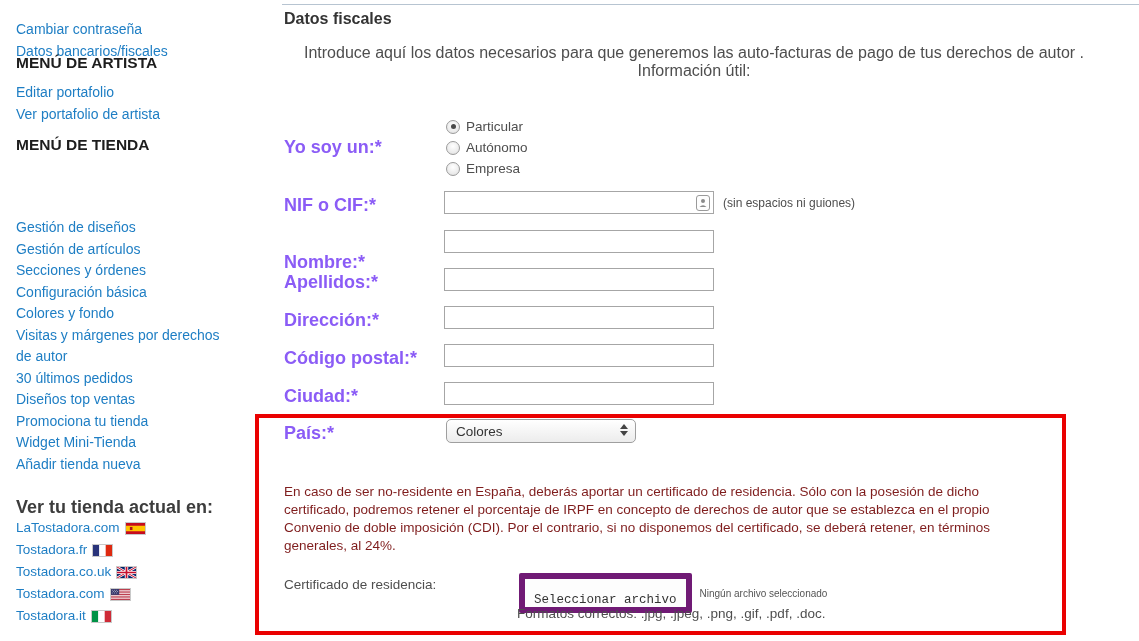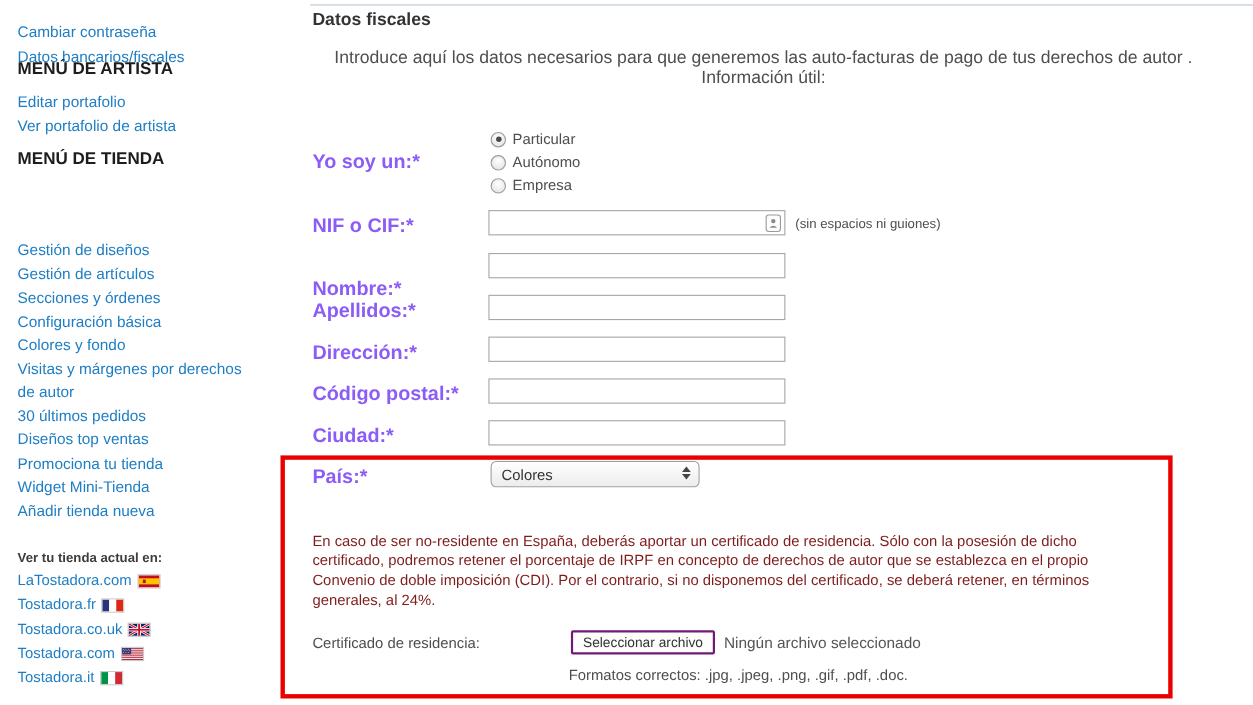--- a/index.html
+++ b/index.html
@@ -11,21 +11,21 @@
   .sidebar { position:absolute; left:16px; top:0; width:250px; }
   .side-link { display:block; color:#1e7ec4; text-decoration:none; font-size:14px;
                line-height:21.5px; cursor:pointer; }
   .group-top { position:absolute; top:19px; left:0; }
   .menu-head { position:absolute; left:0; font-weight:bold; font-size:15.5px; color:#1d1d1d; }
   .head-artist { top:54px; }
   .links-artist { position:absolute; top:82px; left:0; }
   .head-shop { top:136px; }
   .links-shop { position:absolute; top:217px; left:0; width:215px; }
   .current-shop { position:absolute; top:497px; left:0; }
-  .current-shop-title { font-weight:bold; font-size:12px; color:#3d3d3d; line-height:20px; }
+  .current-shop-title { font-weight:bold; font-size:18px; color:#3d3d3d; line-height:20px; }
   .store-row { display:flex; align-items:center; height:22px; }
   .store-row a { font-size:13.5px; }
   .flag { width:21px; height:13px; margin-left:5px; border:1px solid #c9c9c9; display:inline-block; flex:0 0 auto; }
   .flag svg { display:block; width:100%; height:100%; }
 
   
   .main { position:absolute; left:284px; top:0; width:855px; height:641px; }
   .top-divider { position:absolute; left:-2px; right:0; top:4px; height:1px; background:#b7c4d1; }
   .page-title { position:absolute; left:0; top:10px; font-size:16px; font-weight:bold; color:#333; }
   .intro { position:absolute; left:0; top:44px; width:820px; font-size:16px;
@@ -68,24 +68,24 @@
   .select-arrows .up { width:0; height:0; border-left:4px solid transparent;
                        border-right:4px solid transparent; border-bottom:5px solid #444; }
   .select-arrows .down { width:0; height:0; border-left:4px solid transparent;
                          border-right:4px solid transparent; border-top:5px solid #444; }
 
   .residence-note { position:absolute; left:0; top:483px; width:750px;
                     font-size:13.5px; line-height:18px; color:#7f1d1d; }
 
   .lbl-cert { position:absolute; left:0; top:577px; font-size:13.5px; color:#4e4e4e; font-weight:normal; }
   .file-control { position:absolute; left:235px; top:573px; display:flex; align-items:center; }
-  .file-button { height:22px; padding:2px 9px; font-family:Liberation Sans, sans-serif;
+  .file-button { height:22px; padding:14px 9px; font-family:Liberation Mono, monospace;
                  font-size:12.5px; color:#333; background:#fdfdfd;
-                 border:2px solid #701a75; border-radius:2px; cursor:pointer; }
-  .file-status { margin-left:8px; font-size:14px; color:#555; }
+                 border:6px solid #701a75; border-radius:2px; cursor:pointer; }
+  .file-status { margin-left:8px; font-size:10px; color:#555; }
   .formats { position:absolute; left:233px; top:606px; font-size:13.5px; color:#4e4e4e; }
 
   .highlight-box { position:absolute; left:255px; top:414px; width:811px; height:221px;
                    border:4px solid #ea0000; pointer-events:none; }
 </style>
 </head>
 <body>
 
 <aside class="sidebar">
   <div class="group-top">

